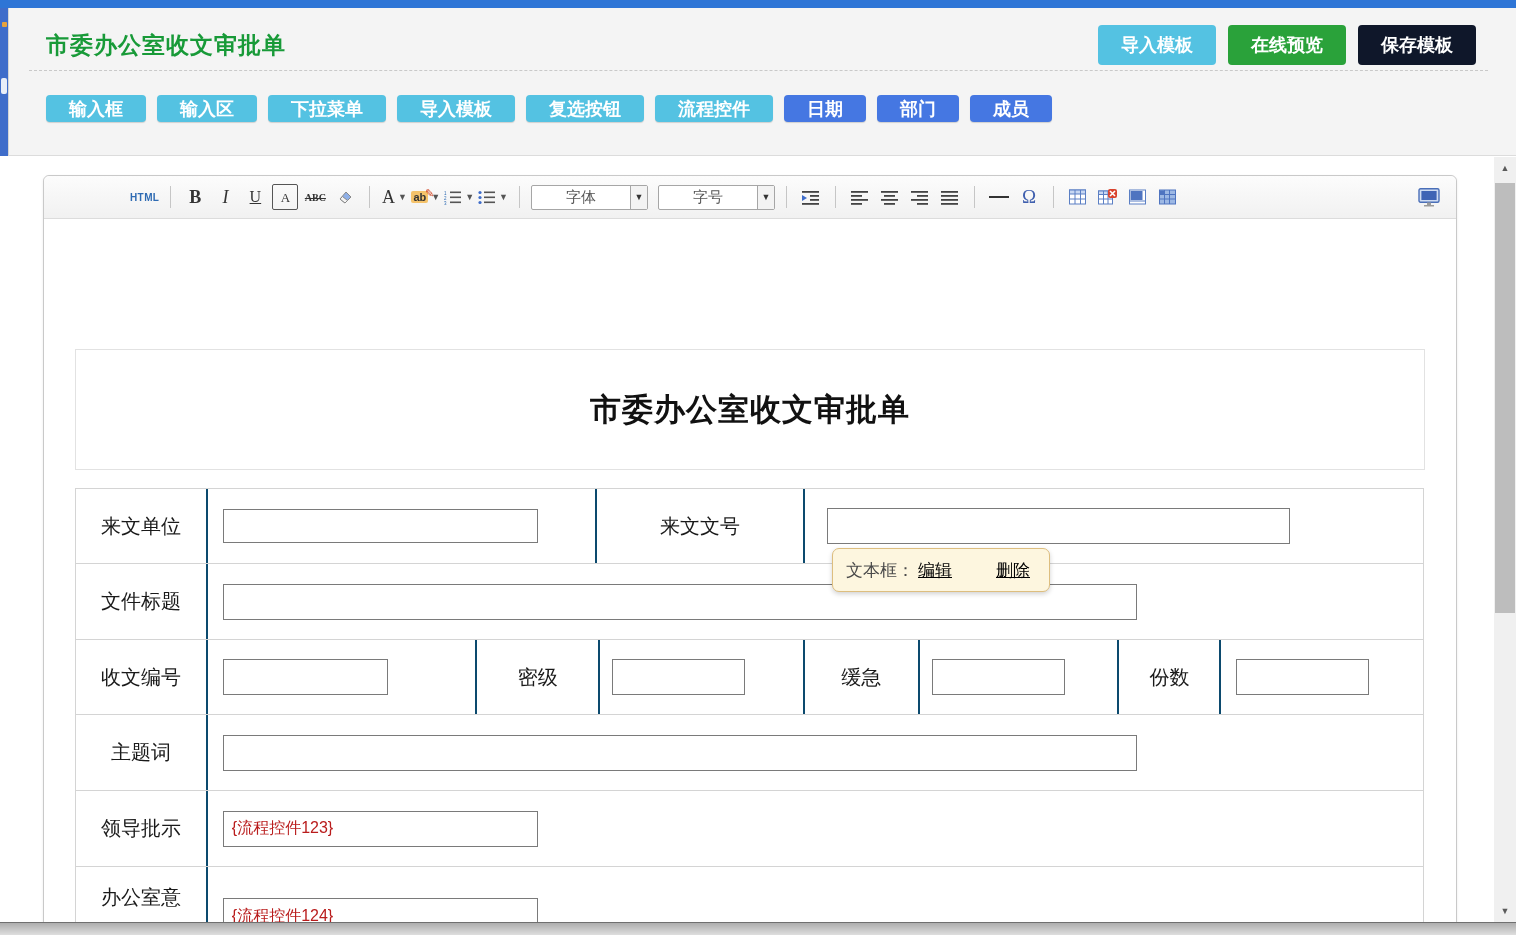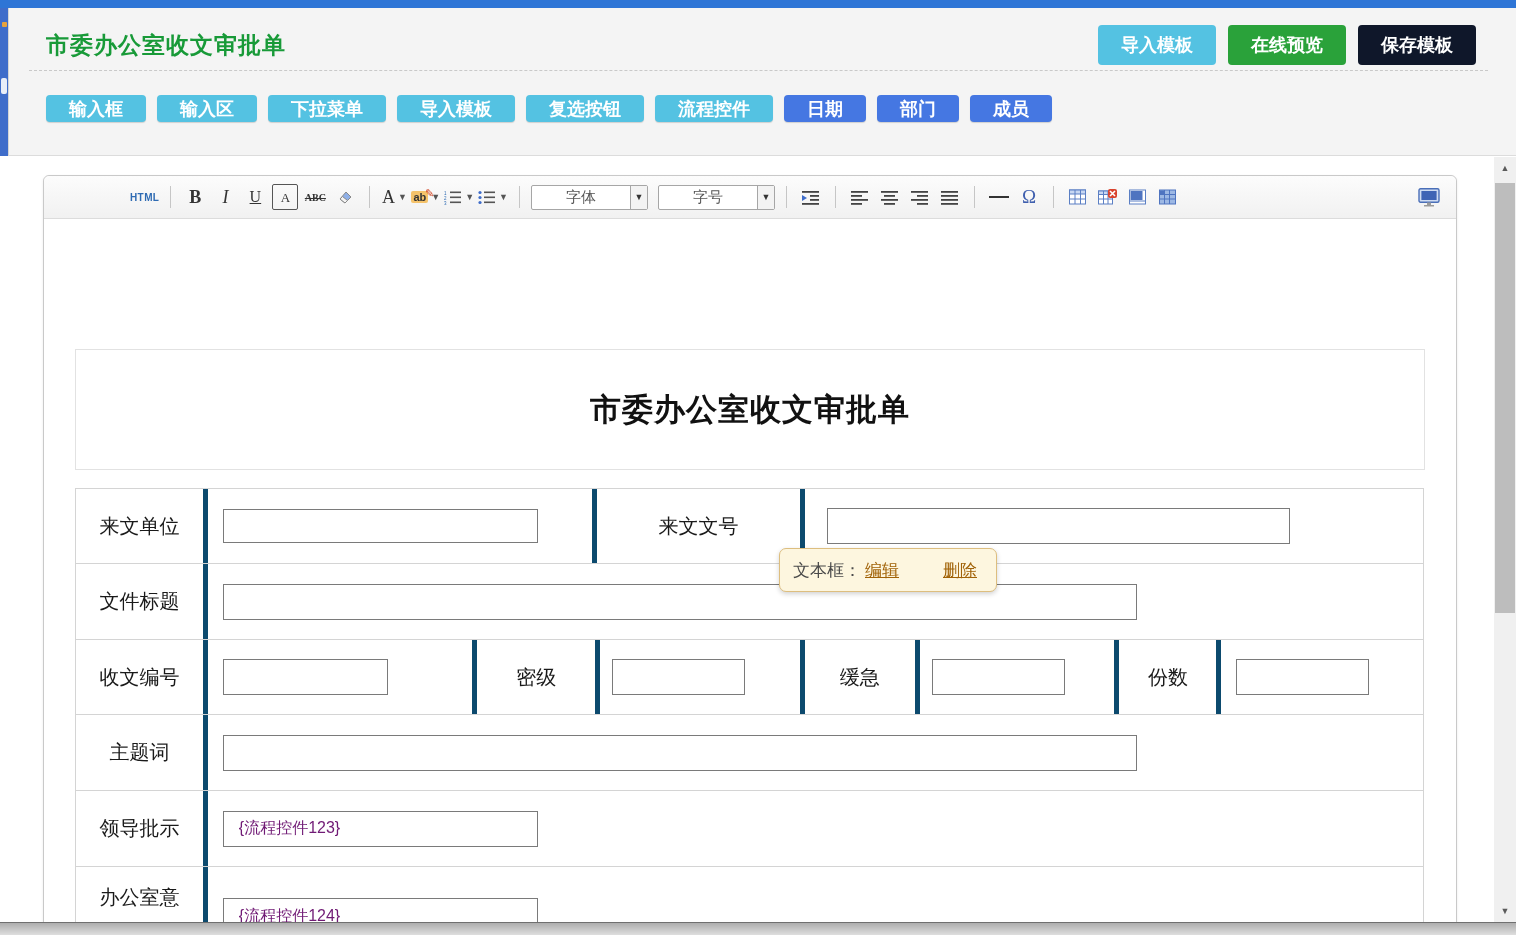--- a/index.html
+++ b/index.html
@@ -76,36 +76,36 @@
 
   
   .doc { padding:130px 31px 0 31px; }
   .doc-title-box { height:121px; border:1px solid #e2e2e2; display:flex;
     align-items:center; justify-content:center; }
   .doc-title { font-size:31px; font-weight:bold; color:#111; letter-spacing:1px; }
 
   .doc-table { margin-top:18px; width:1349px; border:1px solid #d4d4d4; border-bottom:none; }
   .trow { display:flex; border-bottom:1px solid #d4d4d4; }
   .trow:last-child { border-bottom:none; }
-  .tcell { border-right:5px solid #0c4a6e; display:flex; align-items:center; }
+  .tcell { border-right:2px solid #0c4a6e; display:flex; align-items:center; }
   .tcell:last-child { border-right:none; }
   .tlabel { justify-content:center; font-size:20px; color:#1a1a1a; }
   .field { height:36px; background:#fff; border:1px solid #7a7a7a; font-size:16px;
-    color:#701a75; padding:0 15px; font-family:"Liberation Sans","DejaVu Sans",sans-serif; }
+    color:#b91c1c; padding:0 8px; font-family:"Liberation Sans","DejaVu Sans",sans-serif; }
   .r-std { height:75px; }
   .r-last { height:60px; overflow:visible; }
   .r-last .tcell { overflow:visible; }
 
   
-  .tooltip { position:absolute; left:779px; top:548px; width:218px; height:44px;
+  .tooltip { position:absolute; left:832px; top:548px; width:218px; height:44px;
     background:#fdf6df; border:1px solid #ddbe7f; border-radius:7px; z-index:60;
     box-shadow:0 2px 5px rgba(0,0,0,.18); display:flex; align-items:center;
     padding:0 13px; font-size:17px; }
   .tooltip .tt-prefix { color:#4a4a4a; }
-  .tooltip a { color:#a16207; text-decoration:underline; cursor:pointer; }
+  .tooltip a { color:#000000; text-decoration:underline; cursor:pointer; }
   .tt-edit { margin-left:4px; }
   .tt-delete { margin-left:44px; }
 
   
   .v-scrollbar { position:absolute; left:1494px; top:157px; width:22px; height:765px;
     background:#f0f0f0; z-index:40; }
   .sb-arrow { position:absolute; left:0; width:22px; height:18px; display:flex;
     align-items:center; justify-content:center; color:#5a5a5a; font-size:9px; }
   .sb-up { top:2px; } .sb-down { bottom:2px; }
   .sb-thumb { position:absolute; left:1px; top:26px; width:20px; height:430px;

